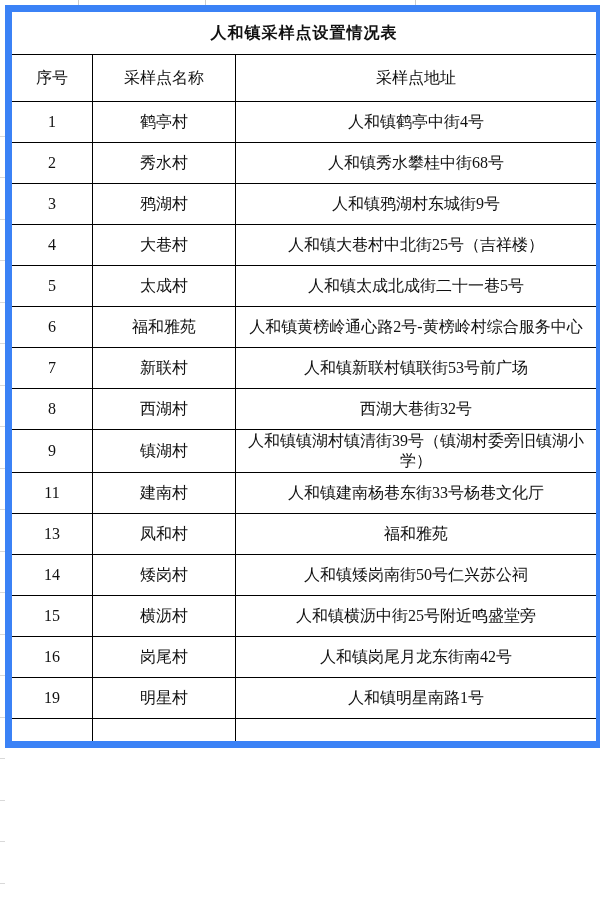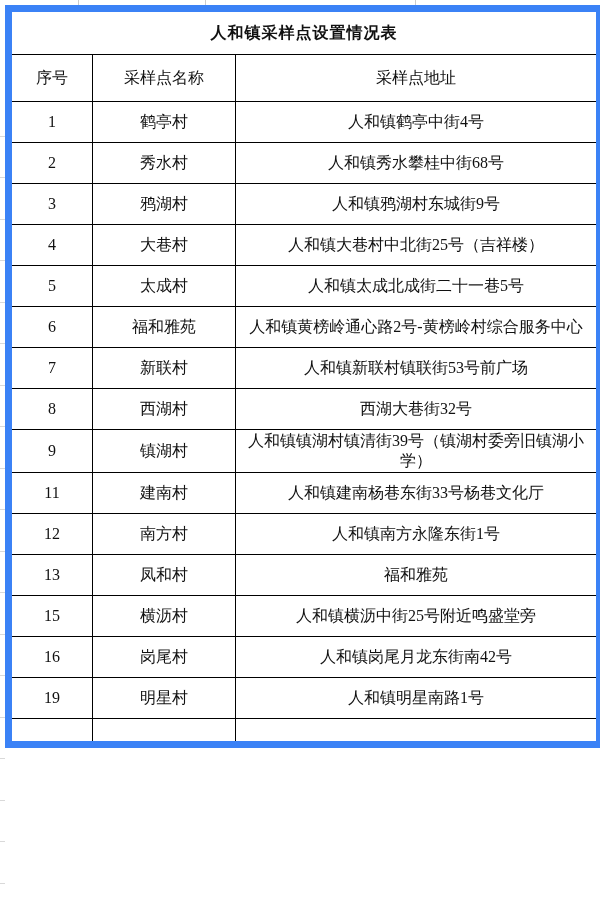--- a/index.html
+++ b/index.html
@@ -154,32 +154,32 @@
     <td class="data-cell">人和镇镇湖村镇清街39号（镇湖村委旁旧镇湖小学）</td>
   </tr>
 
 
   <tr>
     <td class="data-cell">11</td>
     <td class="data-cell">建南村</td>
     <td class="data-cell">人和镇建南杨巷东街33号杨巷文化厅</td>
   </tr>
 
-  <tr>
-    <td class="data-cell">12</td>
-    <td class="data-cell">南方村</td>
-    <td class="data-cell">人和镇南方永隆东街1号</td>
-  </tr>
 
   <tr>
     <td class="data-cell">13</td>
     <td class="data-cell">凤和村</td>
     <td class="data-cell">福和雅苑</td>
   </tr>
 
+  <tr>
+    <td class="data-cell">14</td>
+    <td class="data-cell">矮岗村</td>
+    <td class="data-cell">人和镇矮岗南街50号仁兴苏公祠</td>
+  </tr>
 
   <tr>
     <td class="data-cell">15</td>
     <td class="data-cell">横沥村</td>
     <td class="data-cell">人和镇横沥中街25号附近鸣盛堂旁</td>
   </tr>
 
   <tr>
     <td class="data-cell">16</td>
     <td class="data-cell">岗尾村</td>

